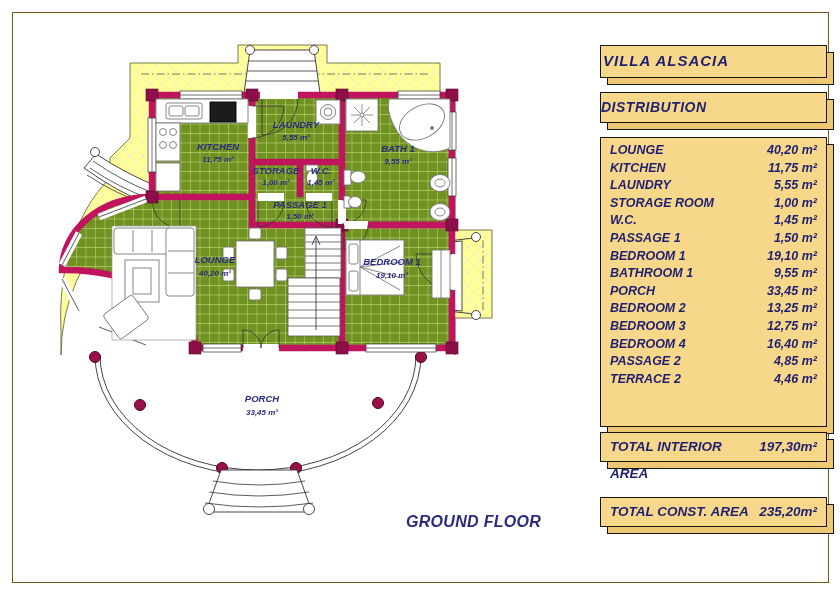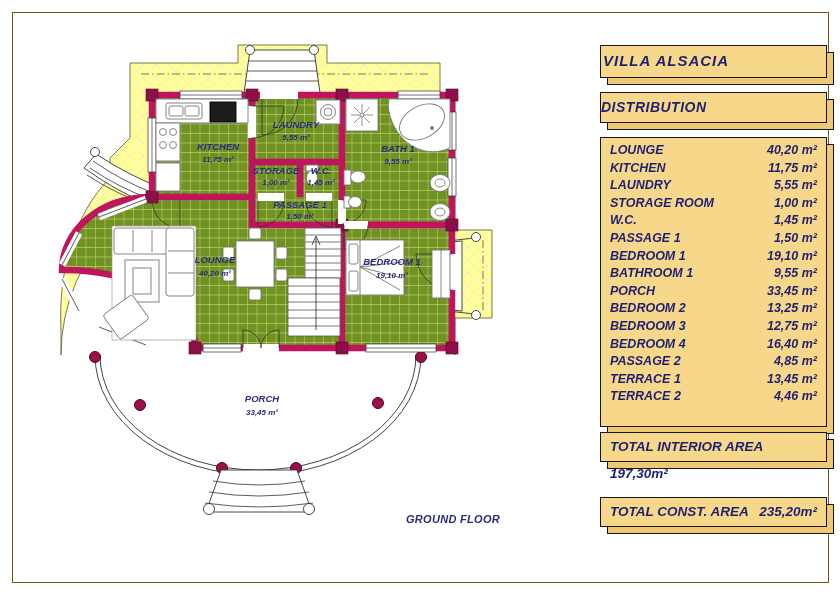--- a/index.html
+++ b/index.html
@@ -14,24 +14,24 @@
   svg text.rarea{font-size:8px;}
   .box{position:absolute;left:600px;width:227px;background:#f7d88b;
        border:1.5px solid #161616;box-sizing:border-box;color:#1f1f70;
        font-style:italic;font-weight:bold;
        box-shadow:7px 7px 0 -1px #eec873, 7px 7px 0 0 #161616;}
   #title-box{top:45px;height:33px;line-height:30px;padding-left:2px;font-size:15px;letter-spacing:1px;}
   #dist-box{top:92px;height:31px;line-height:28px;padding-left:0;font-size:14px;letter-spacing:.5px;}
   #table-box{top:137px;height:290px;padding:4px 9px;}
   .trow{display:flex;justify-content:space-between;height:17.6px;line-height:17.6px;font-size:12.5px;}
   .total-box{display:flex;justify-content:space-between;padding:0 9px;height:30px;line-height:27px;font-size:13.5px;}
-  #total-int{top:432px;flex-direction:column;}
+  #total-int{top:432px;}
   #total-const{top:497px;text-align:right;}
   #ground-floor{position:absolute;left:406px;top:513px;color:#2b2b80;
-                font-style:italic;font-weight:bold;font-size:11px;letter-spacing:.3px;}
+                font-style:italic;font-weight:bold;font-size:16px;letter-spacing:.3px;}
 </style>
 </head>
 <body>
 
 <div id="stage">
 
   <div id="page-border"></div>
 
   <svg id="plan-svg" width="585" height="594" viewBox="0 0 585 594">
     <defs>
@@ -313,24 +313,20 @@
       </div>
     <div class="trow">
         <span>BEDROOM 4</span>
         <span>16,40 m²</span>
       </div>
     <div class="trow">
         <span>PASSAGE 2</span>
         <span>4,85 m²</span>
       </div>
     <div class="trow">
-        <span>TERRACE 1</span>
-        <span>13,45 m²</span>
-      </div>
-    <div class="trow">
         <span>TERRACE 2</span>
         <span>4,46 m²</span>
       </div>
   </div>
 
   <div id="total-int" class="box total-box">
     <span>TOTAL INTERIOR AREA</span>
     <span>197,30m²</span>
   </div>
 

